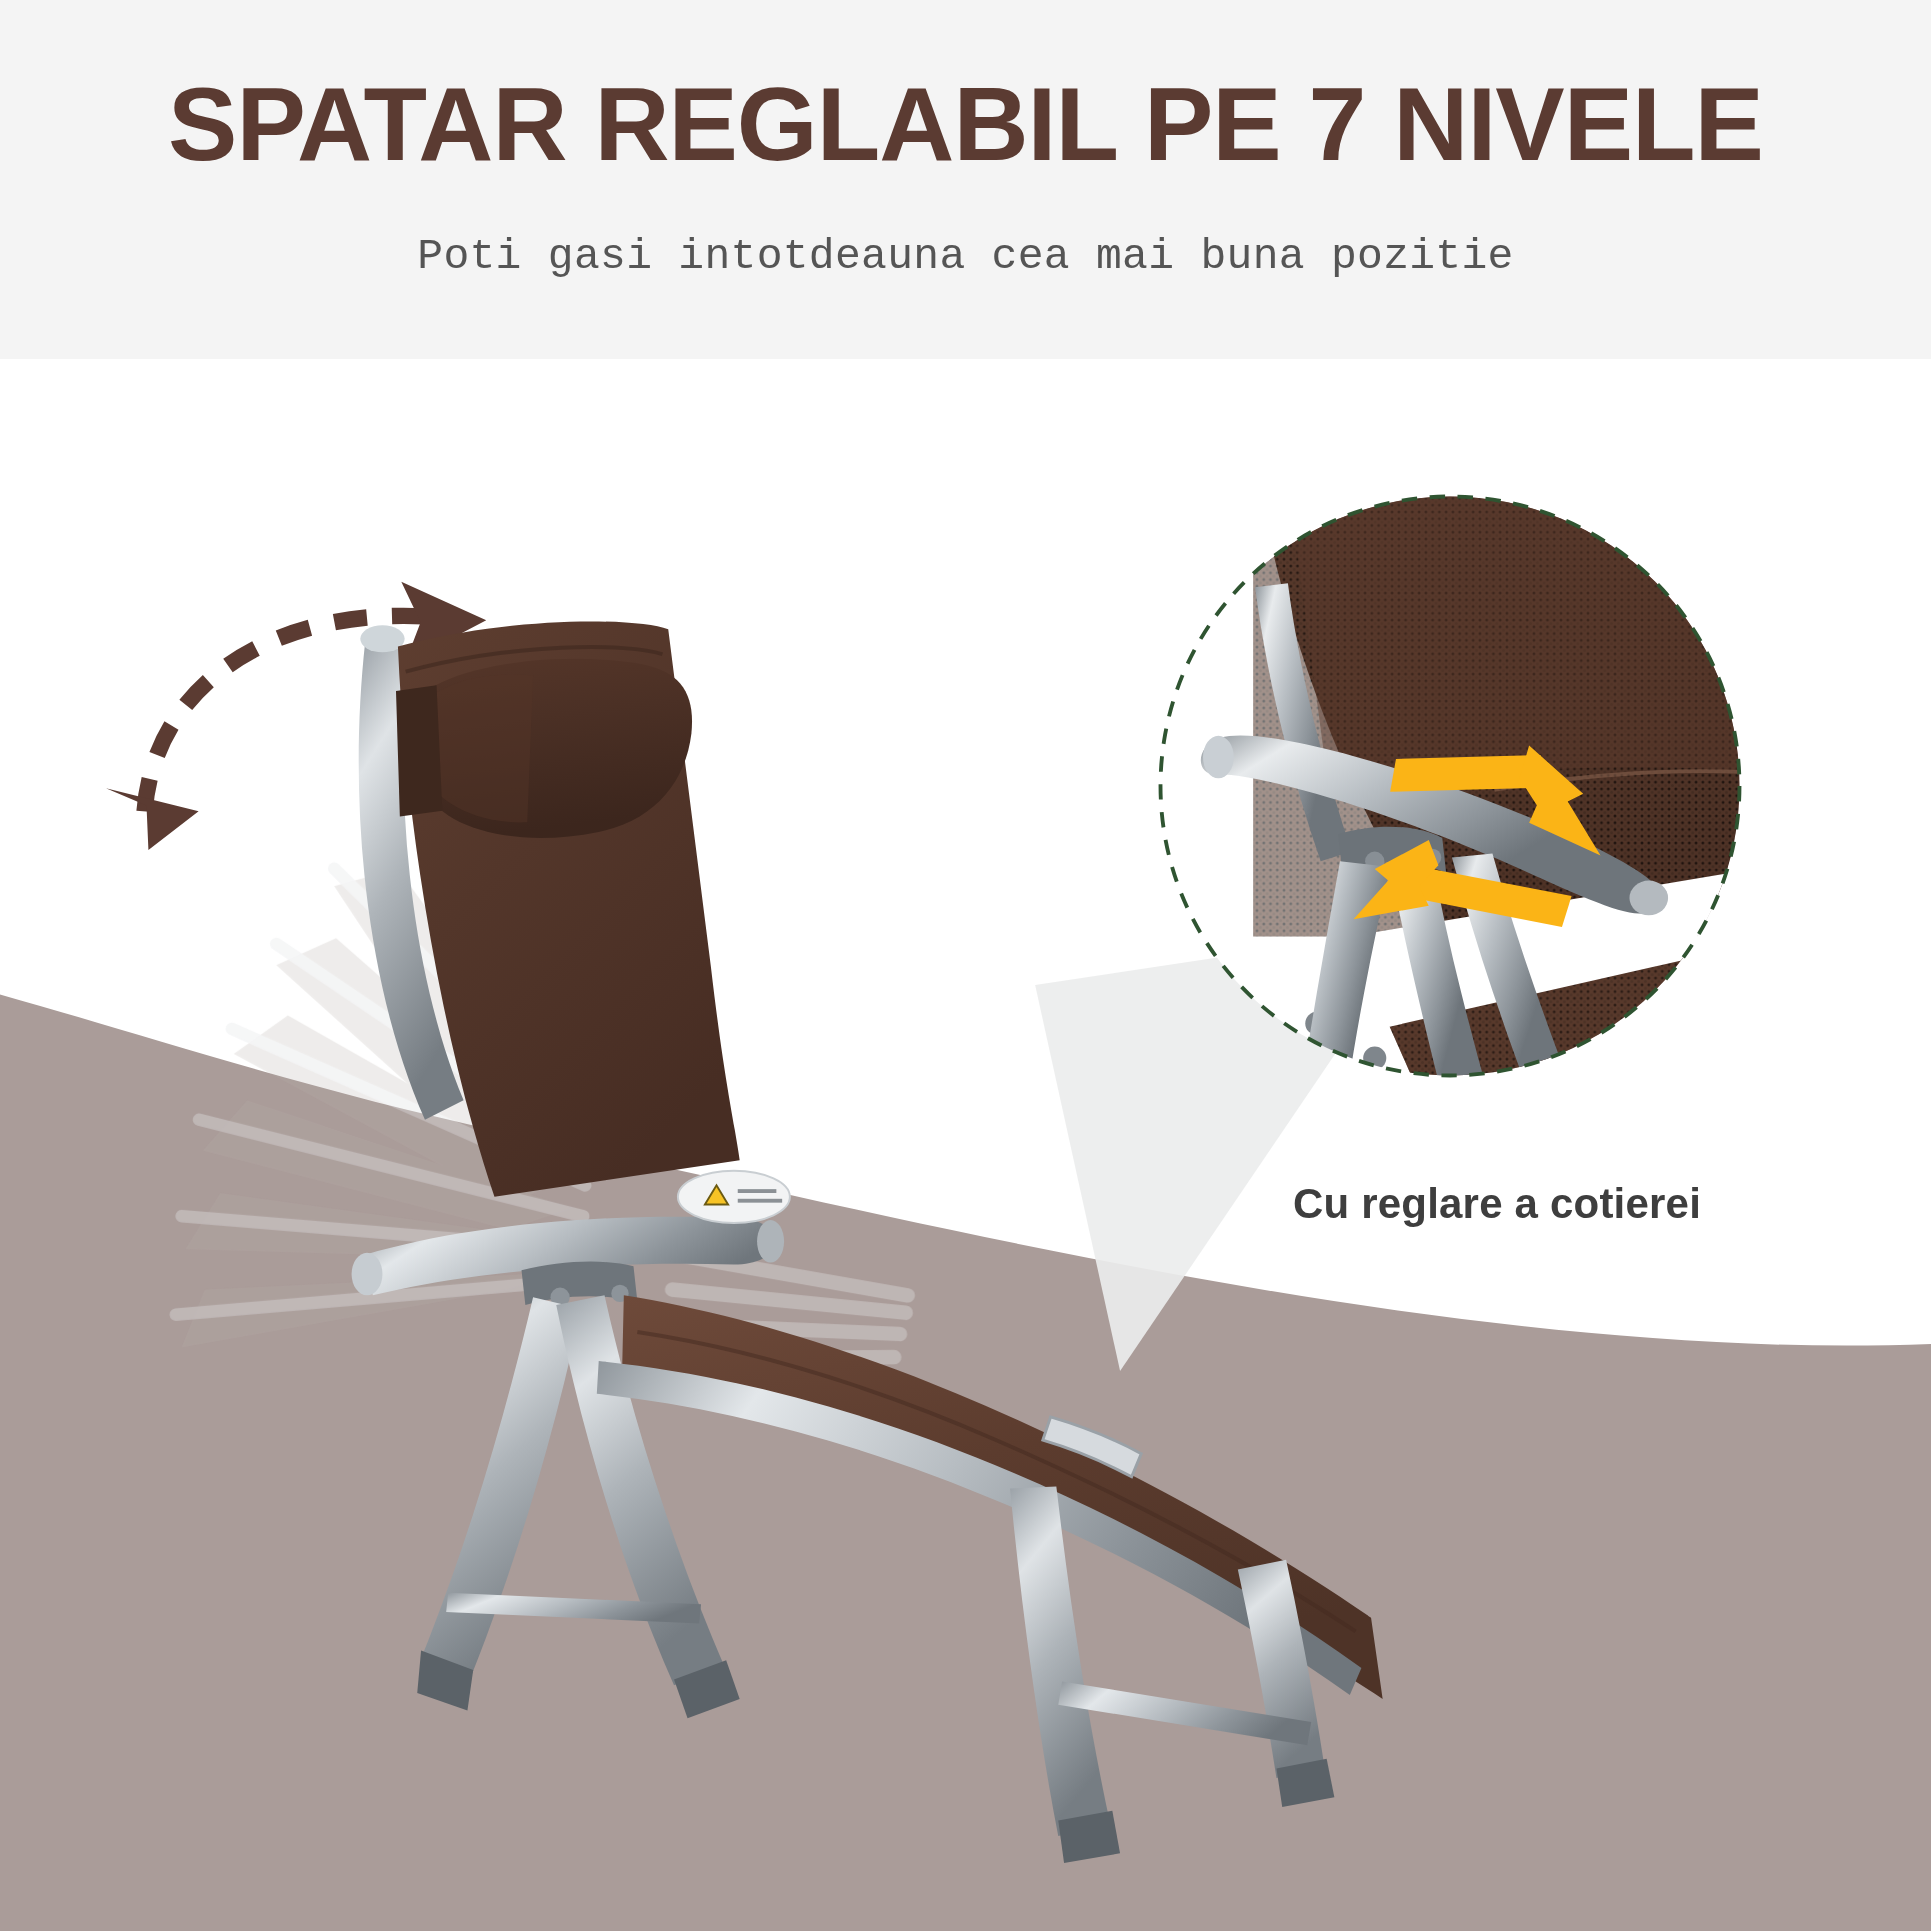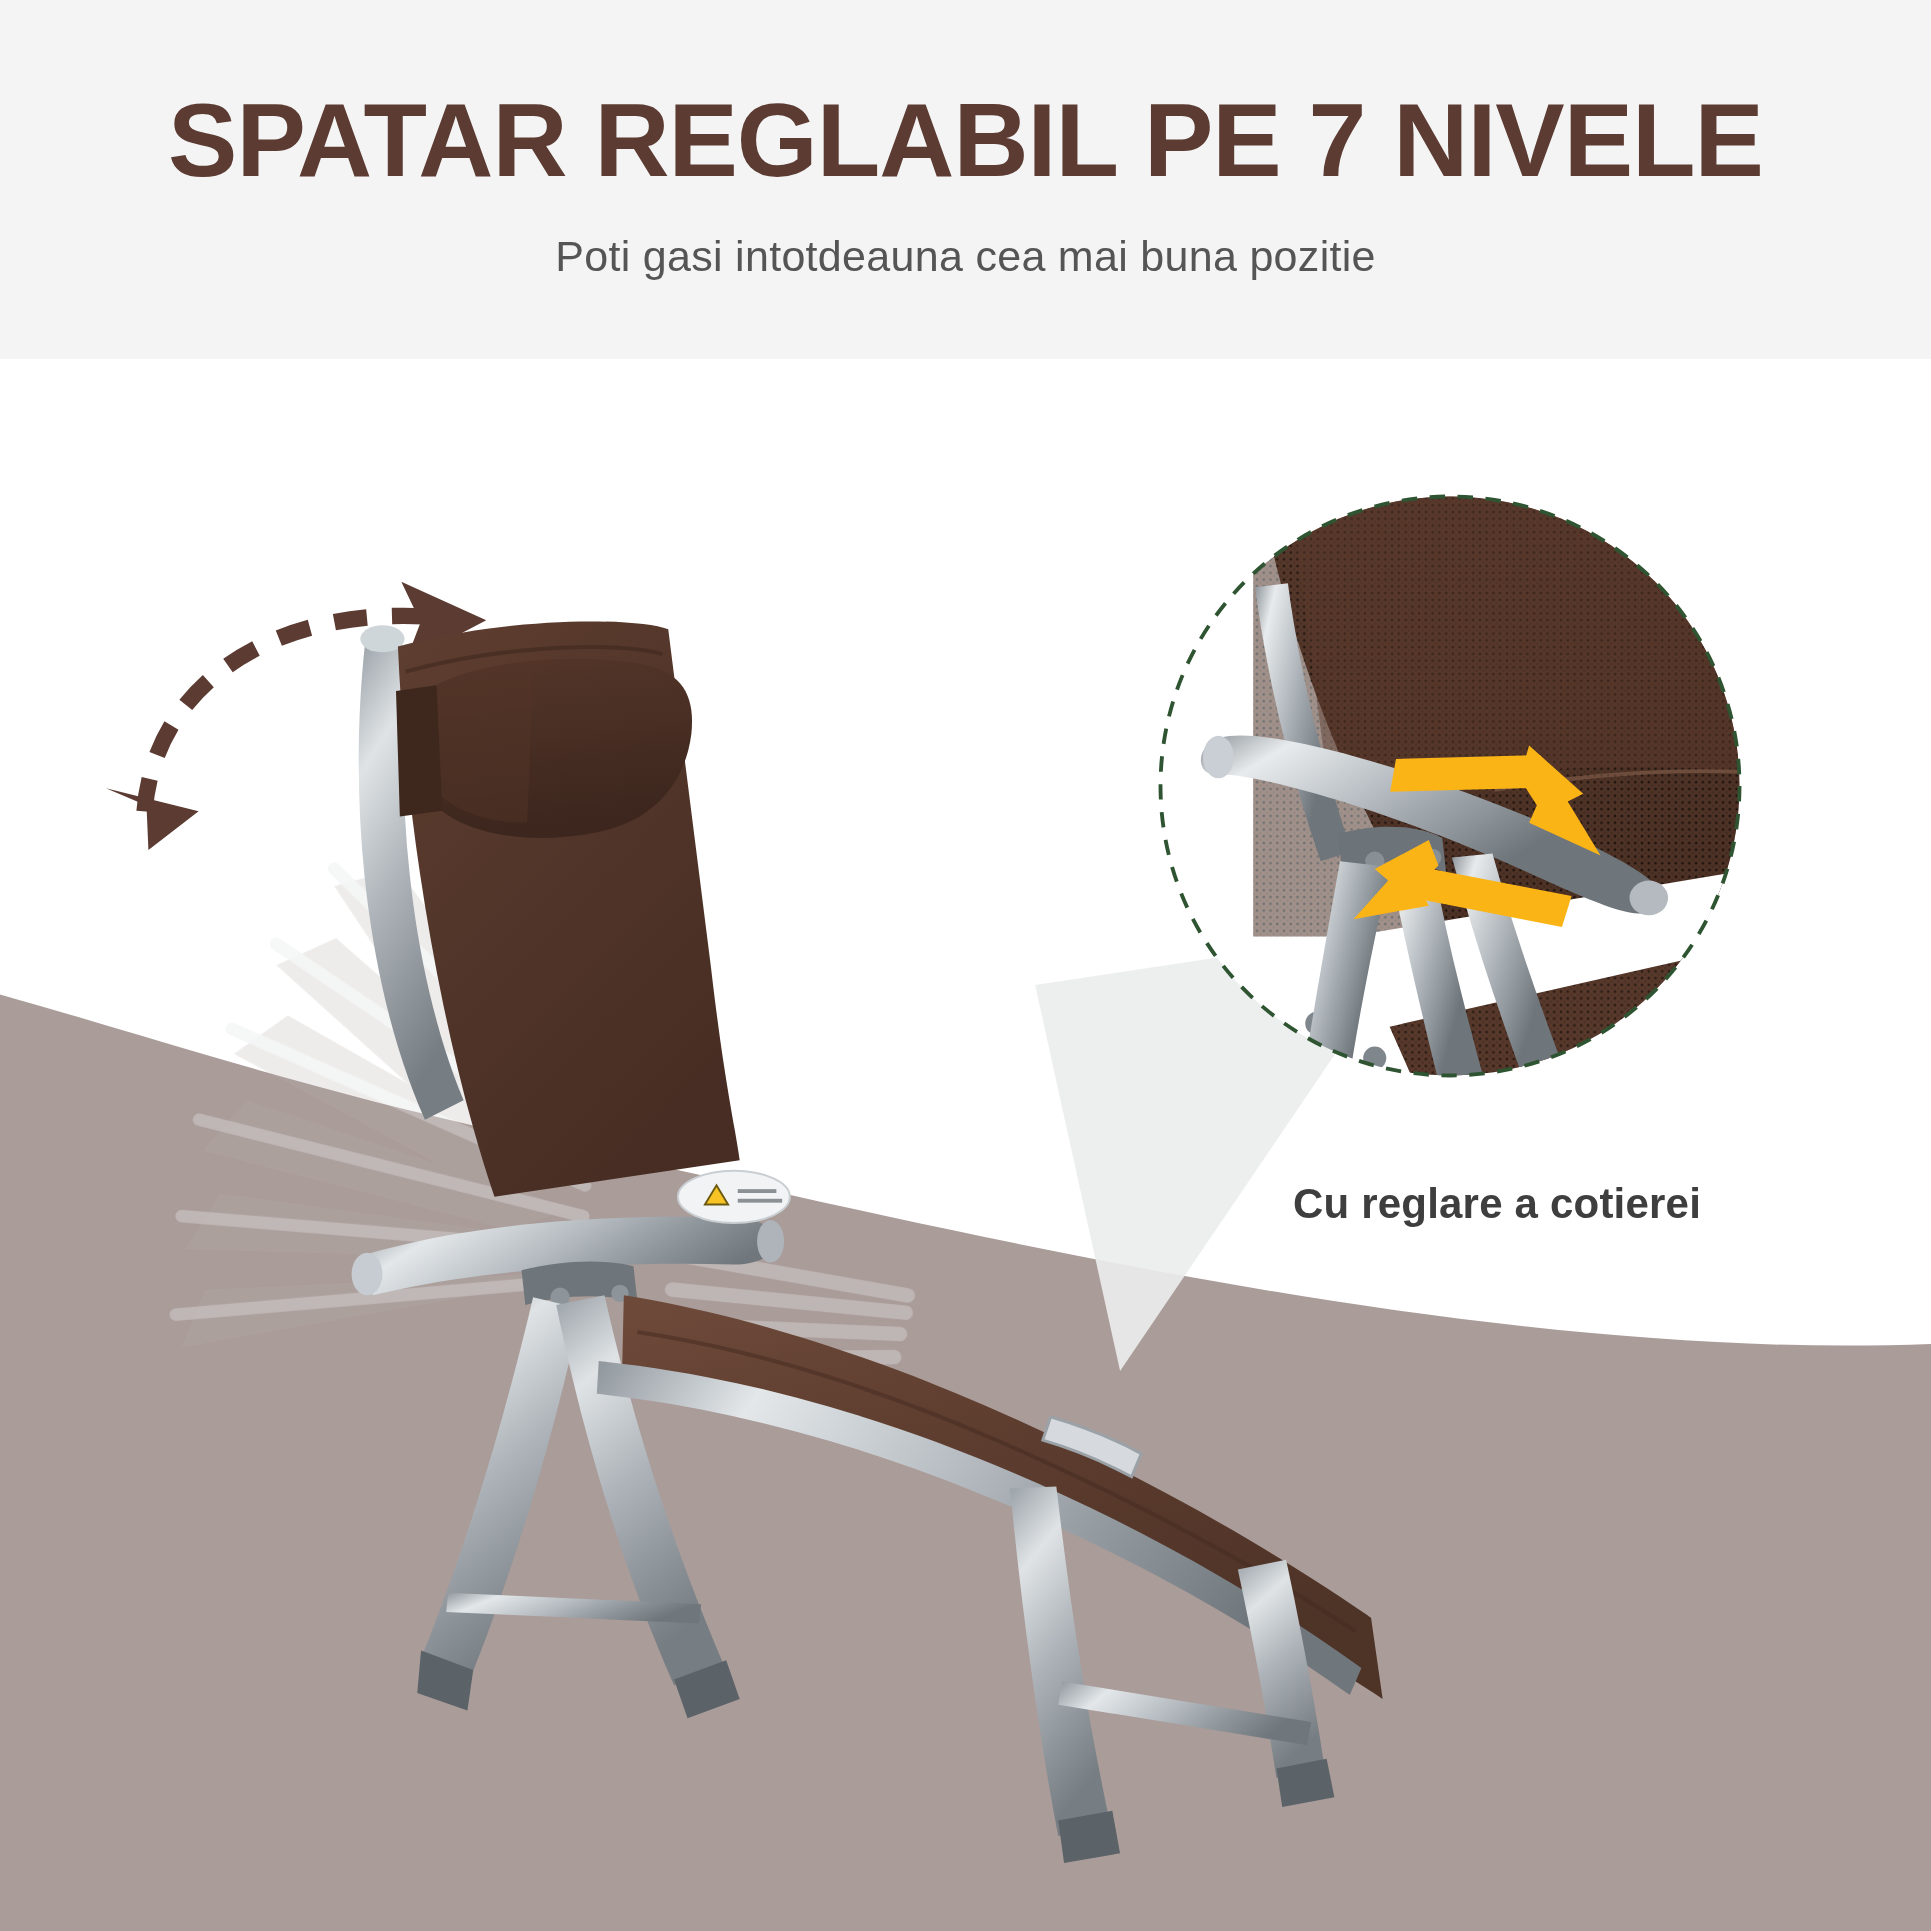--- a/index.html
+++ b/index.html
@@ -3,23 +3,23 @@
 <meta charset="utf-8">
 <style>
   html,body{margin:0;padding:0;background:#fff;}
   body{width:1931px;height:1931px;font-family:"Liberation Sans",sans-serif;overflow:hidden;}
 
   #page{position:relative;width:1931px;height:1931px;background:#ffffff;overflow:hidden;}
 
   
   .header{position:absolute;left:0;top:0;width:1931px;height:359px;background:#f4f4f4;}
   .header-title{position:absolute;left:0;top:70px;width:1931px;text-align:center;
-    font-size:104px;font-weight:700;letter-spacing:-1px;color:#5b3b32;line-height:1.05;margin-top:16px;}
+    font-size:104px;font-weight:700;letter-spacing:-1px;color:#5b3b32;line-height:1.05;}
   .header-sub{position:absolute;left:0;top:232px;width:1931px;text-align:center;
-    font-size:43px;font-weight:400;color:#555555;letter-spacing:0.3px;}
+    font-size:43px;font-weight:400;color:#555555;letter-spacing:0.3px;font-family:Liberation Mono, monospace;}
 
   
   .taupe{position:absolute;left:0;top:359px;width:1931px;height:1572px;}
 
   
   .arc-arrow{position:absolute;left:77px;top:570px;width:444px;height:270px;}
 
   
   .product{position:absolute;left:58px;top:579px;width:1429px;height:1274px;}
 

